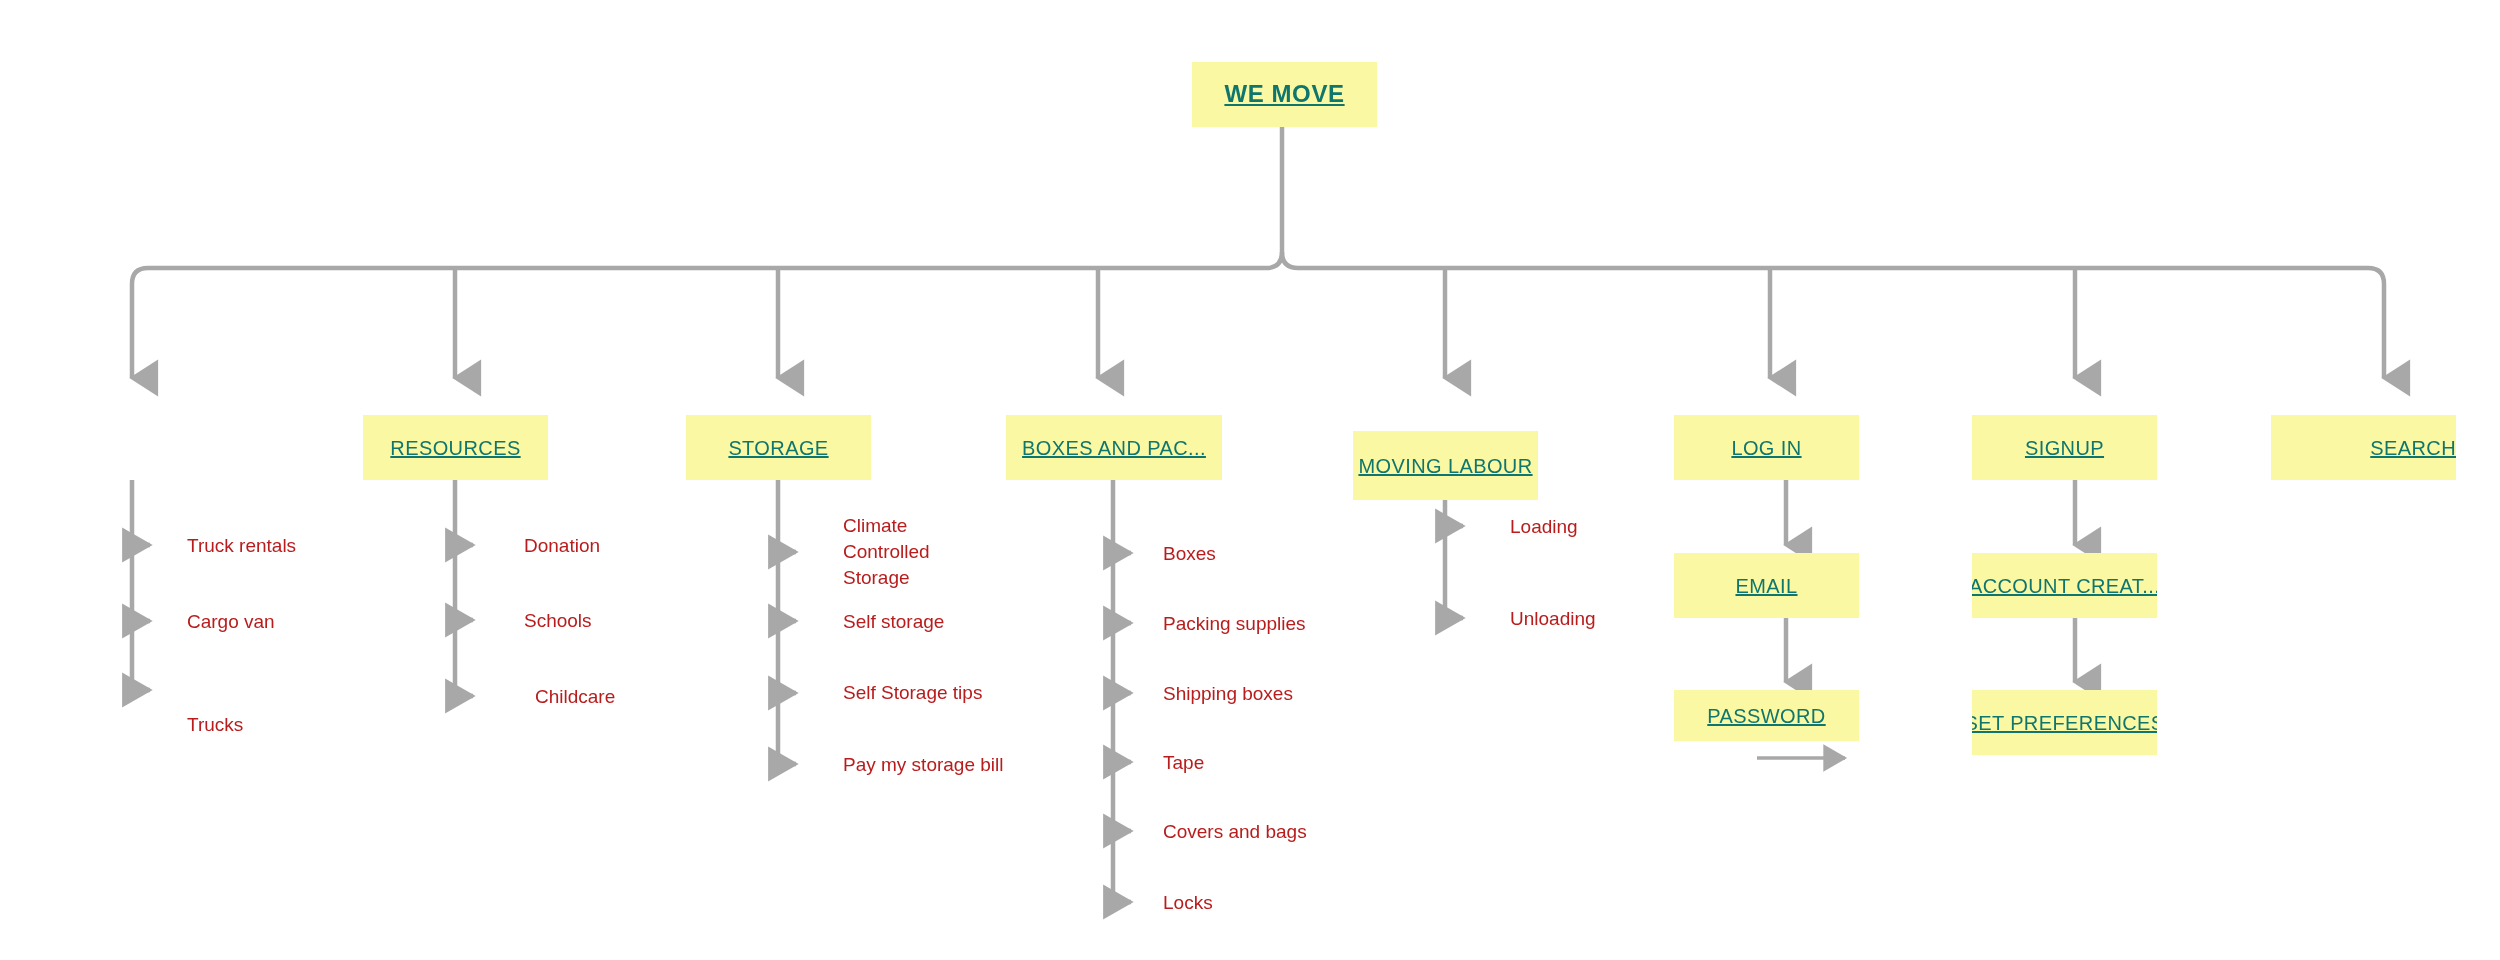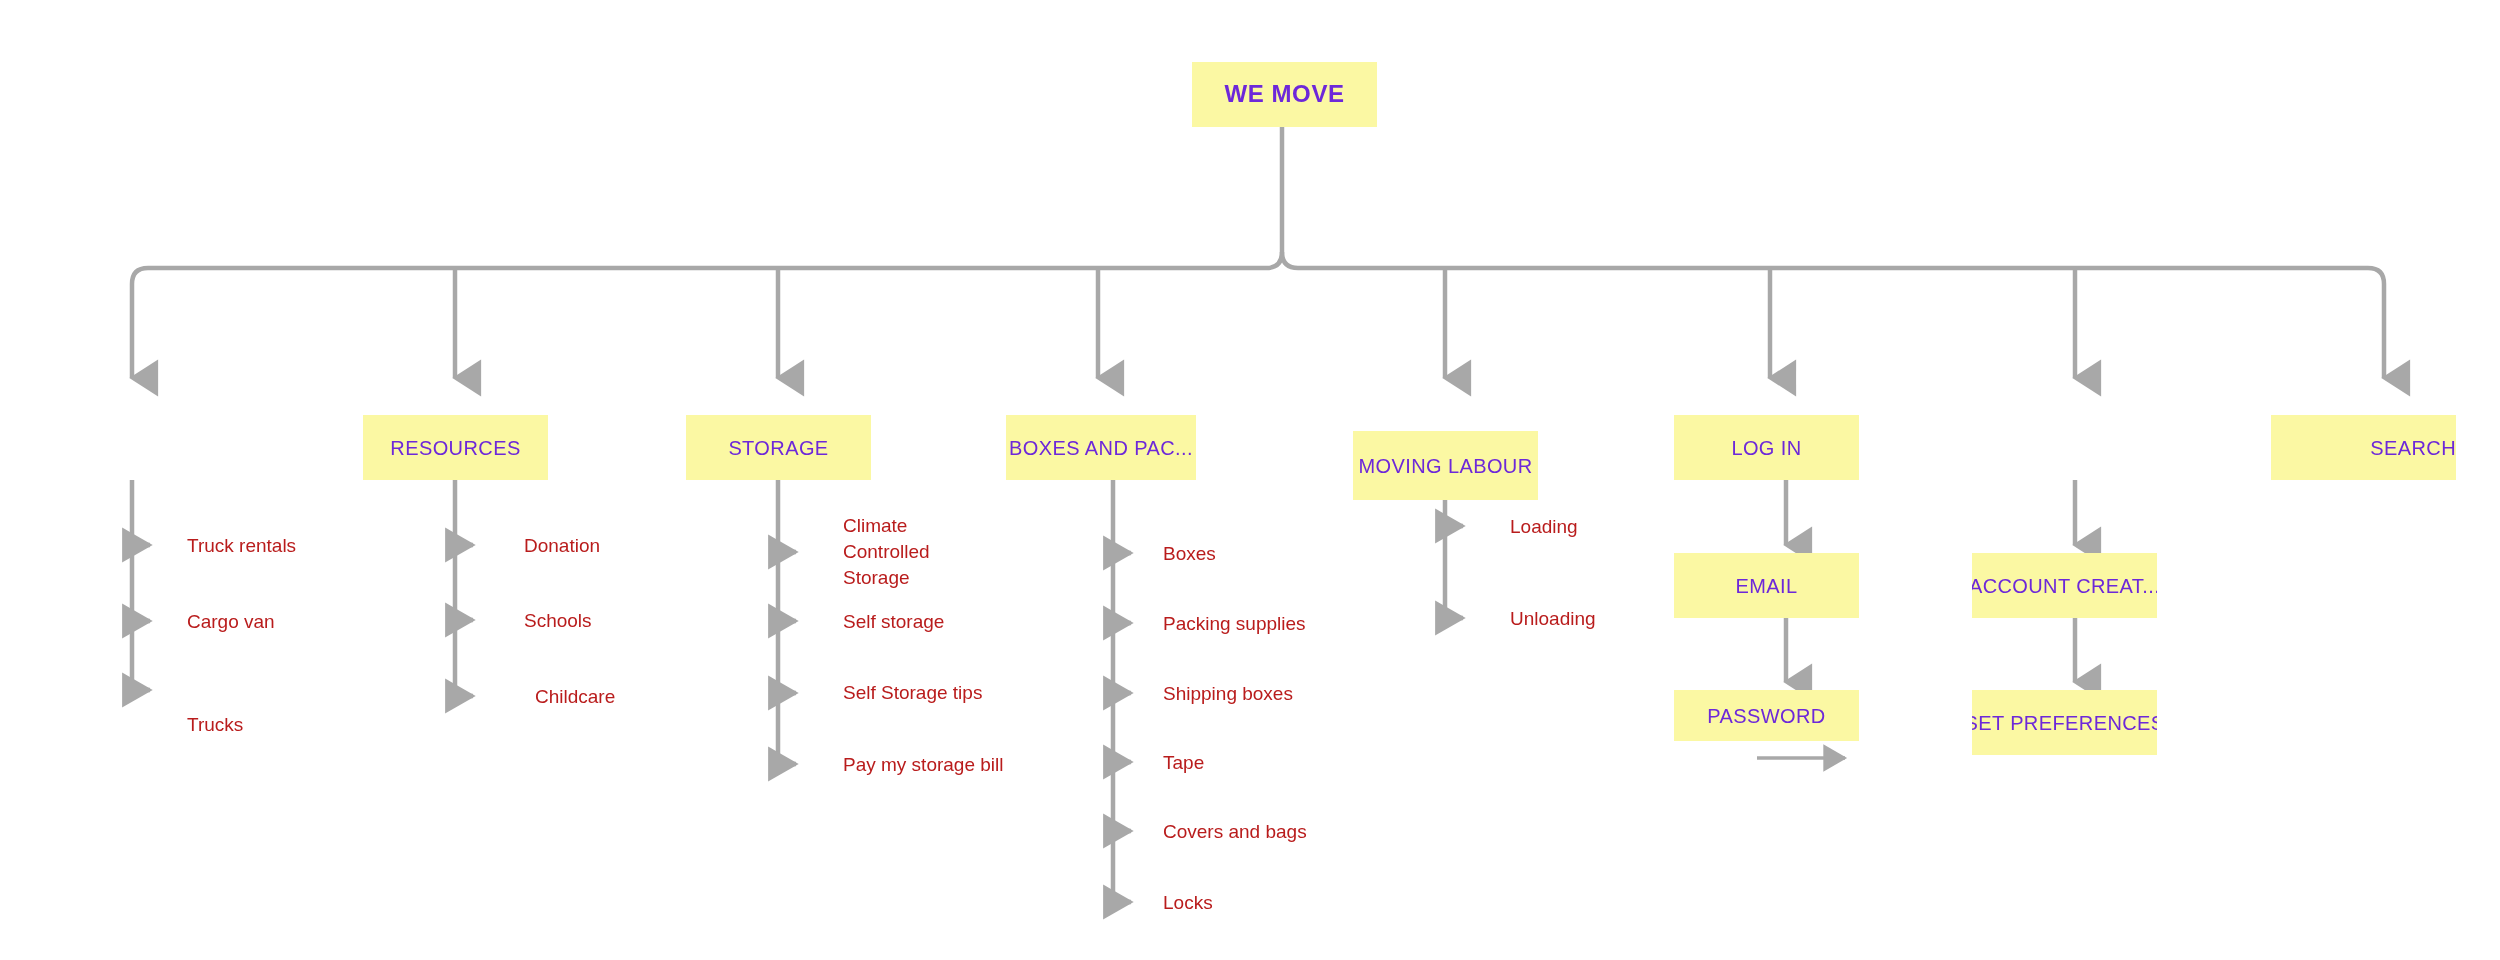--- a/index.html
+++ b/index.html
@@ -30,25 +30,26 @@
     position: absolute;
     box-sizing: border-box;
     background: #fbf8a3;
     display: flex;
     align-items: center;
     justify-content: center;
     overflow: hidden;
     white-space: nowrap;
   }
   .node-label {
-    color: #6d28d9;
+    color: #0f766e;
     font-size: 20px;
     letter-spacing: 0.4px;
     line-height: 1.1;
     text-align: center;
+    text-decoration: underline;
   }
   .node.root .node-label {
     font-weight: bold;
     font-size: 24px;
     letter-spacing: 0.6px;
   }
   .leaf {
     position: absolute;
     color: #b91c1c;
     font-size: 19px;
@@ -136,32 +137,35 @@
 
 
   <div class="node" style="left:363px; top:415px; width:185px; height:65px;">
     <span class="node-label">RESOURCES</span>
   </div>
 
   <div class="node" style="left:686px; top:415px; width:185px; height:65px;">
     <span class="node-label">STORAGE</span>
   </div>
 
-  <div class="node" style="left:1006px; top:415px; width:190px; height:65px;">
+  <div class="node" style="left:1006px; top:415px; width:216px; height:65px;">
     <span class="node-label">BOXES AND PAC...</span>
   </div>
 
   <div class="node" style="left:1353px; top:431px; width:185px; height:69px;">
     <span class="node-label">MOVING LABOUR</span>
   </div>
 
   <div class="node" style="left:1674px; top:415px; width:185px; height:65px;">
     <span class="node-label">LOG IN</span>
   </div>
 
+  <div class="node" style="left:1972px; top:415px; width:185px; height:65px;">
+    <span class="node-label">SIGNUP</span>
+  </div>
 
   <div class="node" style="left:2271px; top:415px; width:185px; height:65px;justify-content:flex-end;">
     <span class="node-label">SEARCH</span>
   </div>
 
   <div class="node" style="left:1674px; top:553px; width:185px; height:65px;">
     <span class="node-label">EMAIL</span>
   </div>
 
   <div class="node" style="left:1674px; top:690px; width:185px; height:51px;">

